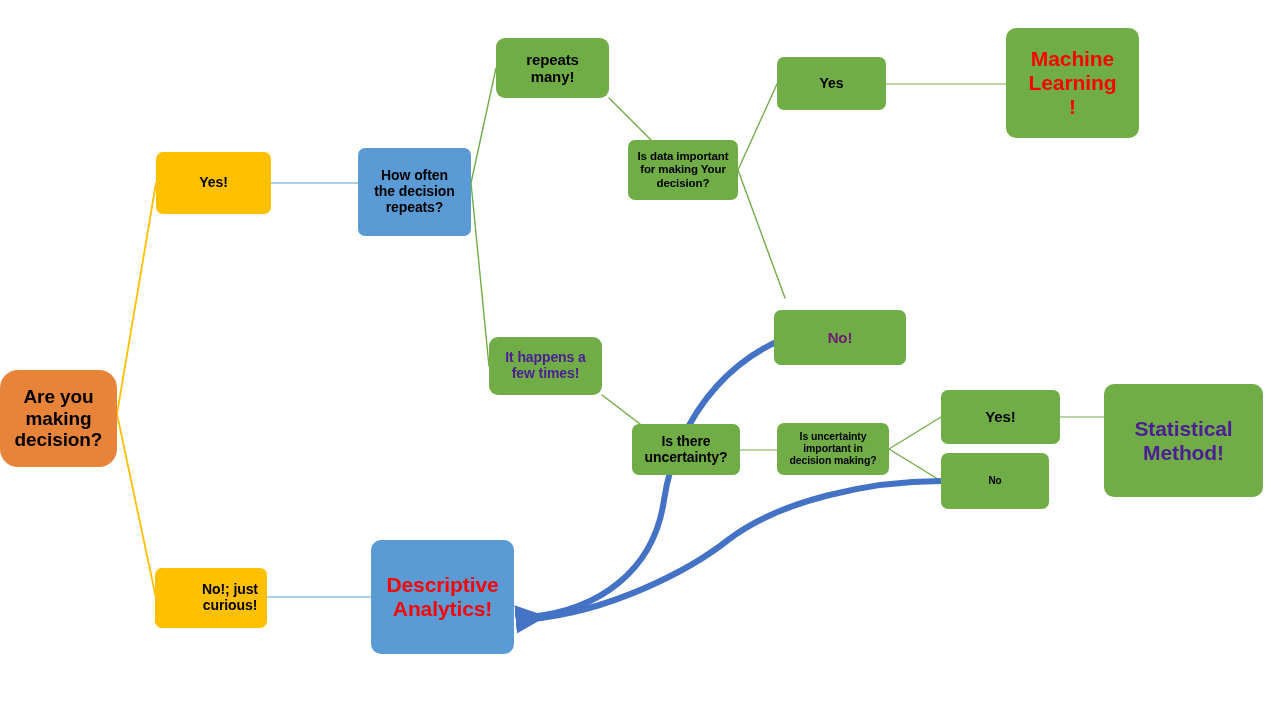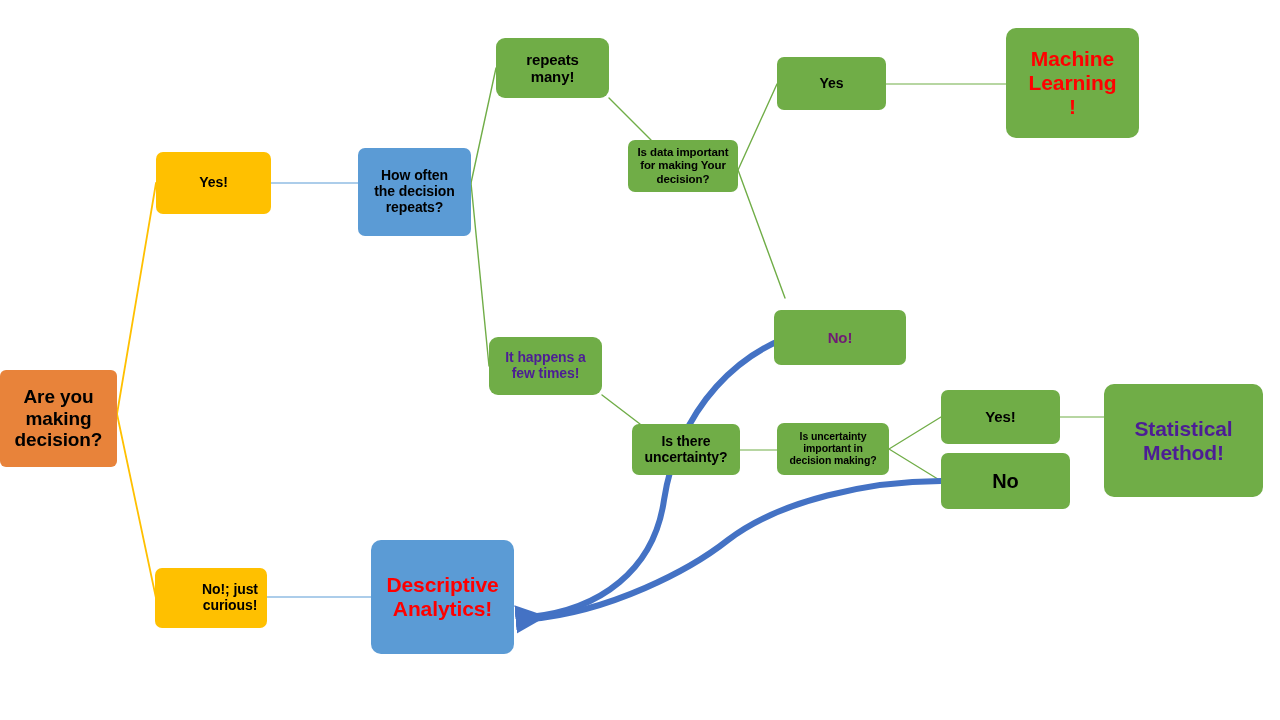--- a/index.html
+++ b/index.html
@@ -68,47 +68,47 @@
         <path d="M889,449 L941,417" fill="none" stroke="#70AD47" stroke-width="1.3" stroke-linecap="round"></path>
         <path d="M889,449 L941,481" fill="none" stroke="#70AD47" stroke-width="1.3" stroke-linecap="round"></path>
         <path d="M1060,417 L1104,417" fill="none" stroke="#70AD47" stroke-width="1.2" stroke-linecap="round"></path>
         <path d="M267,597 L371,597" fill="none" stroke="#5B9BD5" stroke-width="1.2" stroke-linecap="round"></path>
         <path d="M840,325 C733,336 676,420 664,500 C654,570 600,610 530,617" fill="none" stroke="#4472C4" stroke-width="6" stroke-linecap="round" marker-end="url(#bluehead)"></path>
         <path d="M941,481 C870,481 780,500 728,540 C690,570 610,612 530,619" fill="none" stroke="#4472C4" stroke-width="6" stroke-linecap="round" marker-end="url(#bluehead)"></path>
       </g>
   </svg>
 
   <div id="node-group">
-      <div class="node" style="left: 0px; top: 370px; width: 117px; height: 97px; background: rgb(232, 131, 58); color: rgb(0, 0, 0); font-size: 19px; border-radius: 6px;">Are you
+      <div class="node" style="left: 0px; top: 370px; width: 117px; height: 97px; background: rgb(232, 131, 58); color: rgb(0, 0, 0); font-size: 19px; border-radius: 18px;">Are you
 making
 decision?</div>
       <div class="node" style="left: 156px; top: 152px; width: 115px; height: 62px; background: rgb(255, 192, 0); color: rgb(0, 0, 0); font-size: 14px; border-radius: 7px;">Yes!</div>
       <div class="node" style="left: 155px; top: 568px; width: 112px; height: 60px; background: rgb(255, 192, 0); color: rgb(0, 0, 0); font-size: 14px; border-radius: 7px; padding-left: 42px;">No!; just
 curious!</div>
       <div class="node" style="left: 358px; top: 148px; width: 113px; height: 88px; background: rgb(91, 155, 213); color: rgb(0, 0, 0); font-size: 14px; border-radius: 7px;">How often
 the decision
 repeats?</div>
       <div class="node" style="left: 496px; top: 38px; width: 113px; height: 60px; background: rgb(112, 173, 71); color: rgb(0, 0, 0); font-size: 15px; border-radius: 9px;">repeats
 many!</div>
       <div class="node" style="left: 489px; top: 337px; width: 113px; height: 58px; background: rgb(112, 173, 71); color: #4c1d95; font-size: 14px; border-radius: 9px;">It happens a
 few times!</div>
-      <div class="node" style="left: 628px; top: 140px; width: 110px; height: 52px; background: rgb(112, 173, 71); color: rgb(0, 0, 0); font-size: 11.5px; border-radius: 7px;">Is data important
+      <div class="node" style="left: 628px; top: 140px; width: 110px; height: 60px; background: rgb(112, 173, 71); color: rgb(0, 0, 0); font-size: 11.5px; border-radius: 7px;">Is data important
 for making Your
 decision?</div>
       <div class="node" style="left: 777px; top: 57px; width: 109px; height: 53px; background: rgb(112, 173, 71); color: rgb(0, 0, 0); font-size: 14px; border-radius: 7px; text-align: center;">Yes</div>
       <div class="node" style="left: 774px; top: 270px; width: 132px; height: 55px; background: rgb(112, 173, 71); color: #701a75; font-size: 15px; border-radius: 7px; margin-top: 40px;">No!</div>
       <div class="node" style="left: 1006px; top: 28px; width: 133px; height: 110px; background: rgb(112, 173, 71); color: rgb(255, 0, 0); font-size: 21px; border-radius: 10px;">Machine
 Learning
 !</div>
       <div class="node" style="left: 632px; top: 424px; width: 108px; height: 51px; background: rgb(112, 173, 71); color: rgb(0, 0, 0); font-size: 14px; border-radius: 7px;">Is there
 uncertainty?</div>
       <div class="node" style="left: 777px; top: 423px; width: 112px; height: 52px; background: rgb(112, 173, 71); color: rgb(0, 0, 0); font-size: 10.5px; border-radius: 7px;">Is uncertainty
 important in
 decision making?</div>
       <div class="node" style="left: 941px; top: 390px; width: 119px; height: 54px; background: rgb(112, 173, 71); color: rgb(0, 0, 0); font-size: 15px; border-radius: 7px;">Yes!</div>
-      <div class="node" style="left: 941px; top: 453px; width: 129px; height: 56px; background: rgb(112, 173, 71); color: rgb(0, 0, 0); font-size: 20px; border-radius: 7px;">No</div>
+      <div class="node" style="left: 941px; top: 453px; width: 108px; height: 56px; background: rgb(112, 173, 71); color: rgb(0, 0, 0); font-size: 10px; border-radius: 7px;">No</div>
       <div class="node" style="left: 1104px; top: 360px; width: 159px; height: 113px; background: rgb(112, 173, 71); color: #4c1d95; font-size: 21px; border-radius: 10px; margin-top: 24px;">Statistical
 Method!</div>
       <div class="node" style="left: 371px; top: 540px; width: 143px; height: 114px; background: rgb(91, 155, 213); color: rgb(255, 0, 0); font-size: 21px; border-radius: 10px;">Descriptive
 Analytics!</div>
     </div>
 
 </div>
 
 </body></html>

